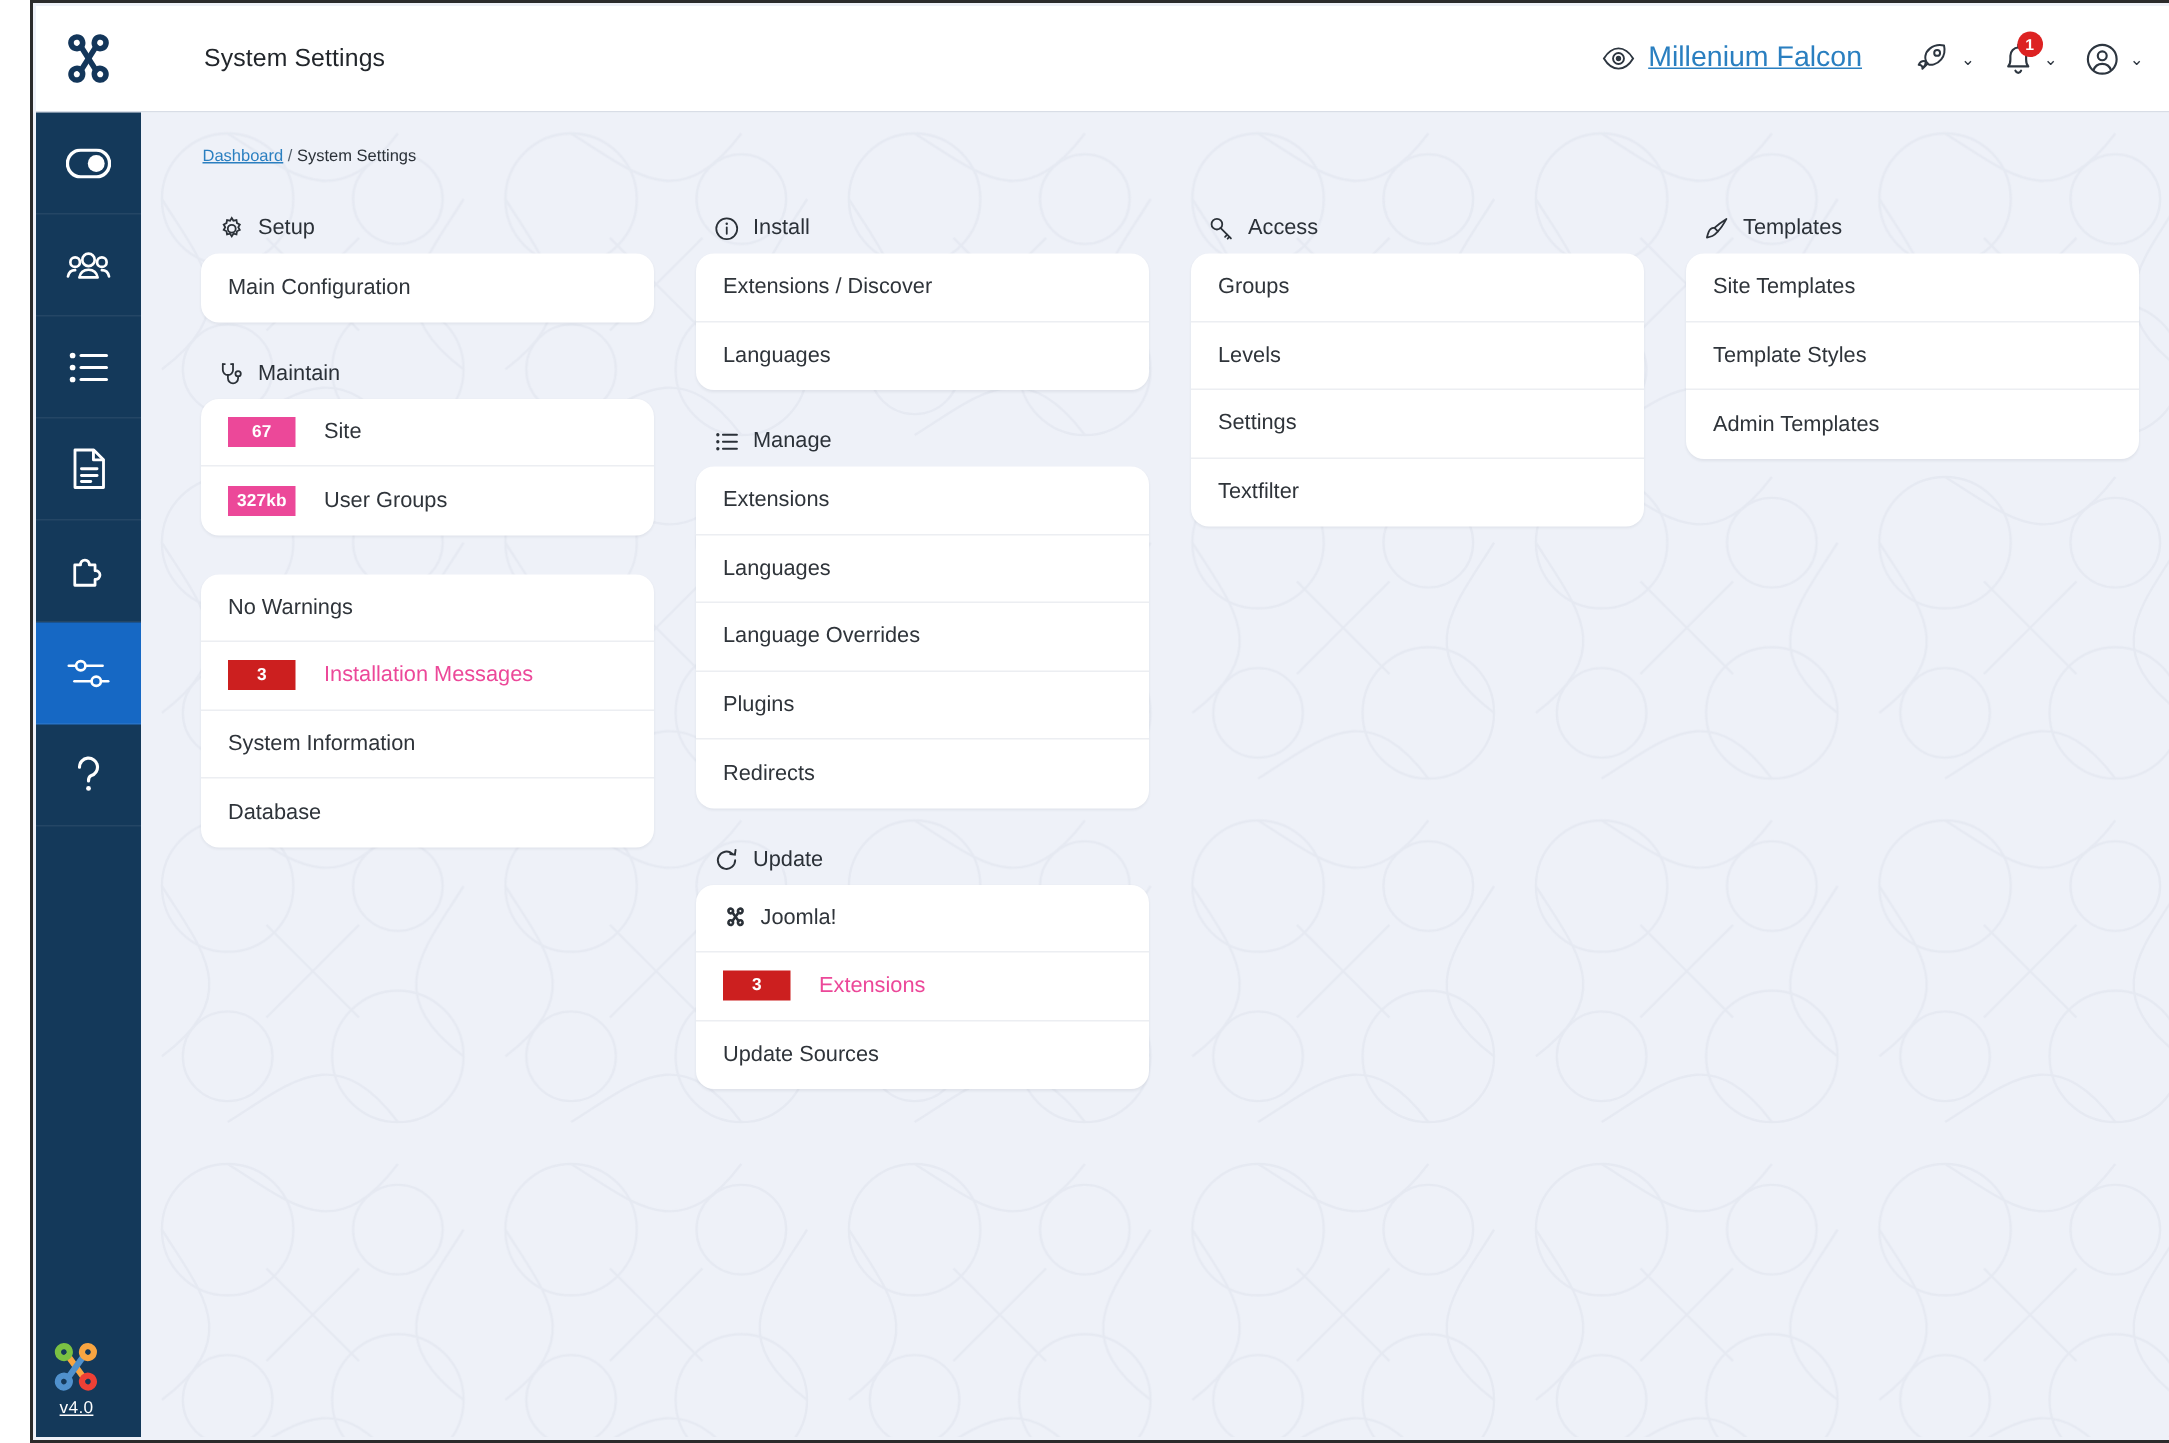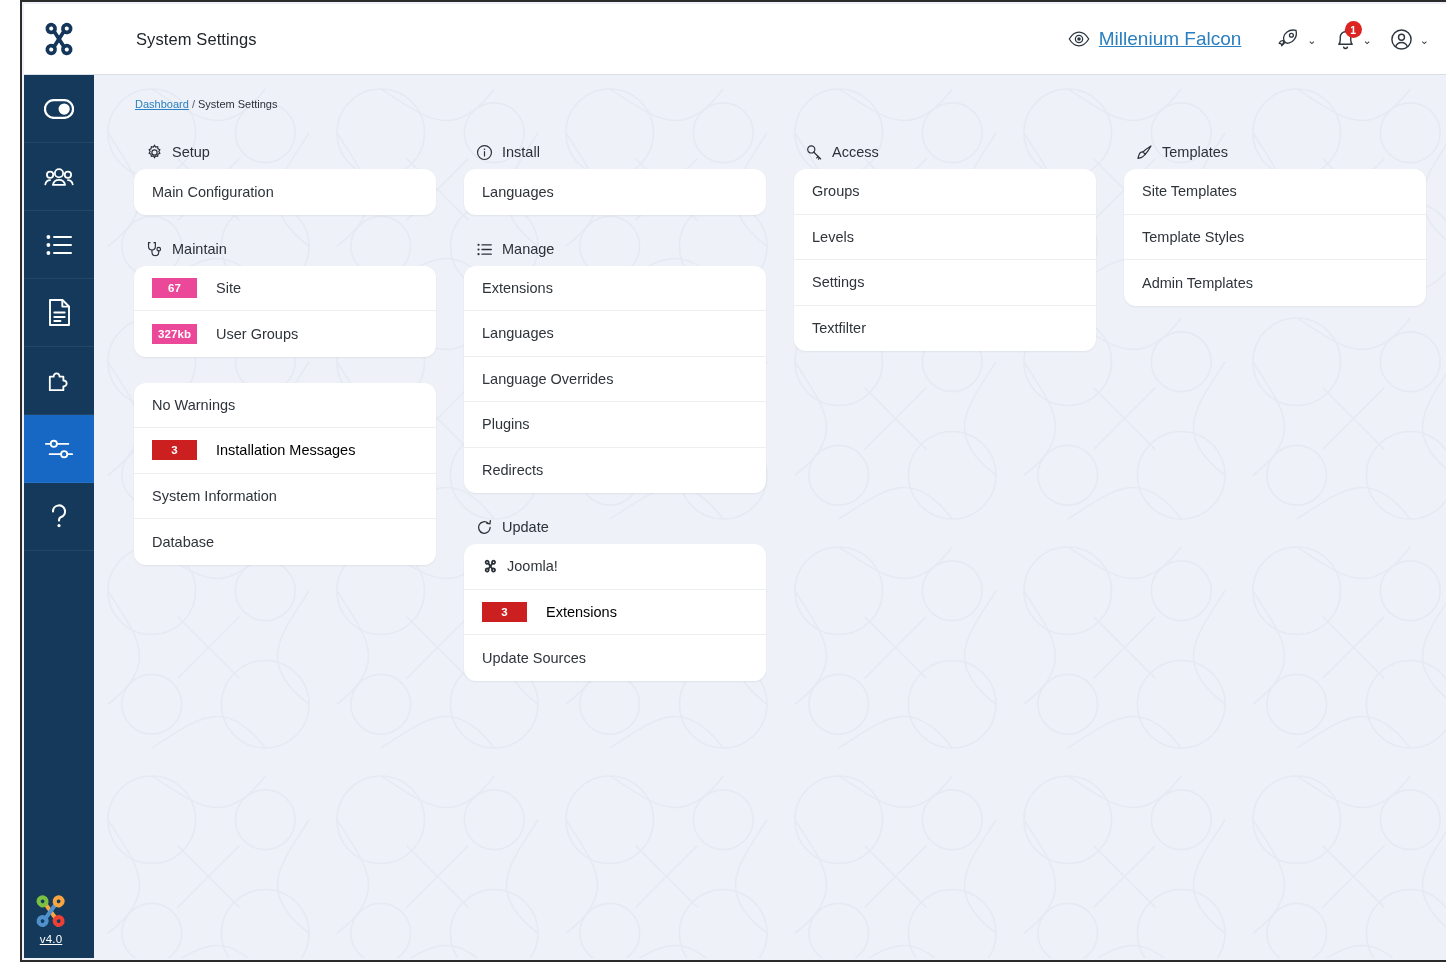--- a/index.html
+++ b/index.html
@@ -227,21 +227,21 @@
     font-weight: bold;
     display: flex;
     align-items: center;
     justify-content: center;
     margin-right: 19px;
     flex: 0 0 45px;
     letter-spacing: .1px;
   }
   .row-badge.danger { background: #cc1f1f; }
 
-  .row-label.danger { color: #000000; }
+  .row-label.danger { color: #ec4899; }
 
   .row-icon {
     width: 16px; height: 16px;
     margin-right: 9px;
     display: flex; align-items: center; justify-content: center;
     flex: 0 0 16px;
   }
 </style>
 </head>
 <body>
@@ -505,20 +505,23 @@
                     <circle cx="10" cy="10" r="8.2"></circle>
                     <path d="M10 9 v5"></path>
                     <circle cx="10" cy="6.1" r=".95" fill="#2b3138" stroke="none"></circle>
                   </g>
                 </svg>
               </span>
               <span>Install</span>
             </div>
             <div class="card">
               <div class="card-row">
+                <span class="row-label">Extensions / Discover</span>
+              </div>
+              <div class="card-row">
                 <span class="row-label">Languages</span>
               </div>
             </div>
           </div>
           <div class="group">
             <div class="group-head">
               <span class="ghead-icon">
                 <svg width="17" height="17" viewBox="0 0 20 20">
                   <g stroke="#2b3138" stroke-width="1.5" stroke-linecap="round">
                     <path d="M7 4.5 H18"></path>

